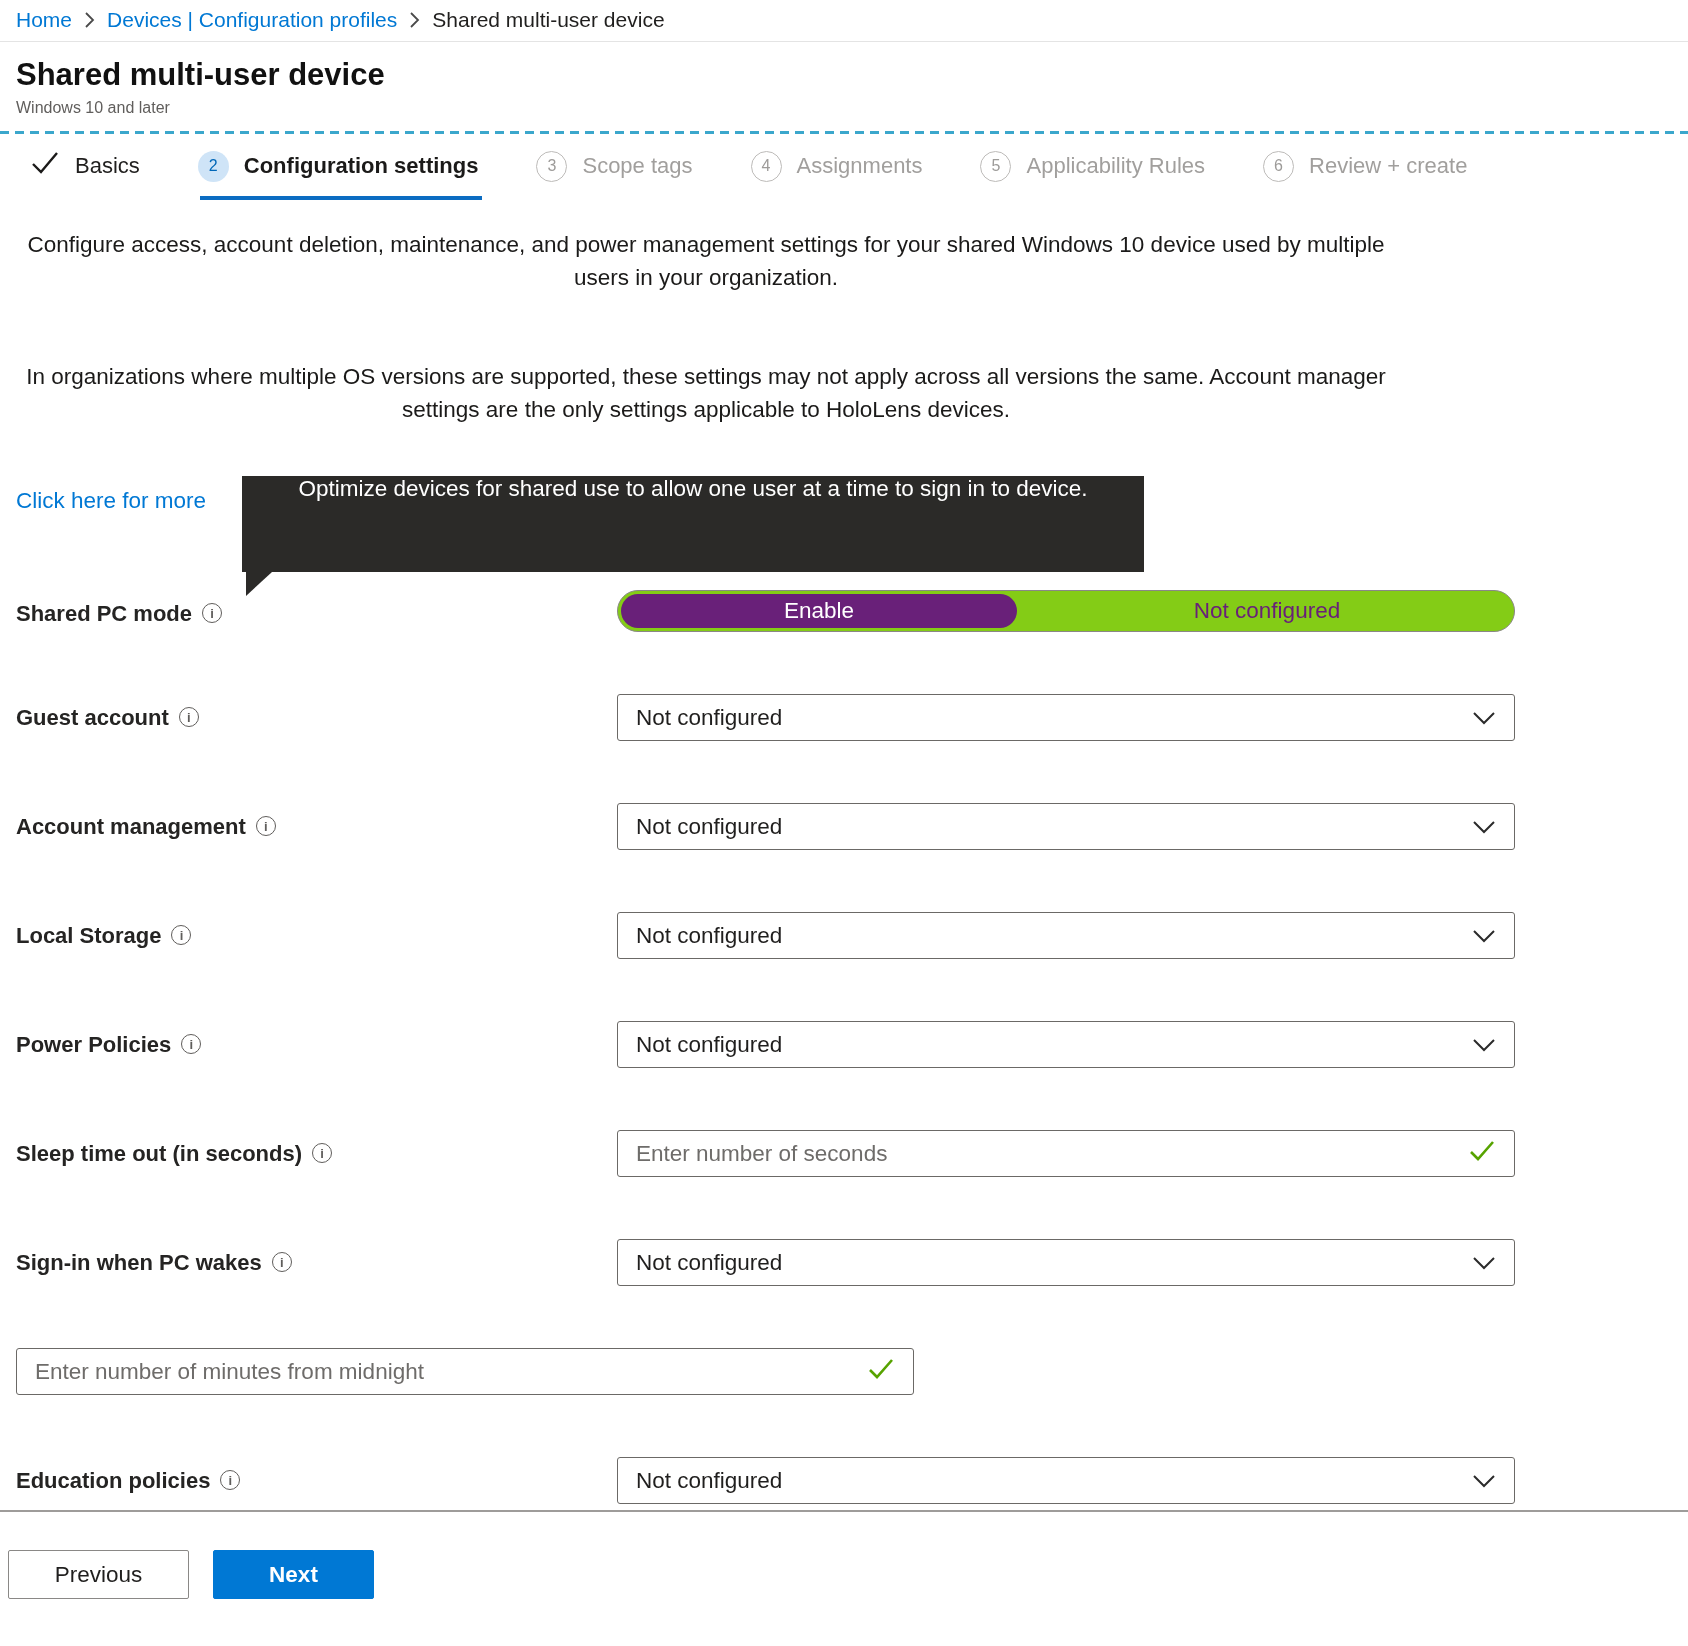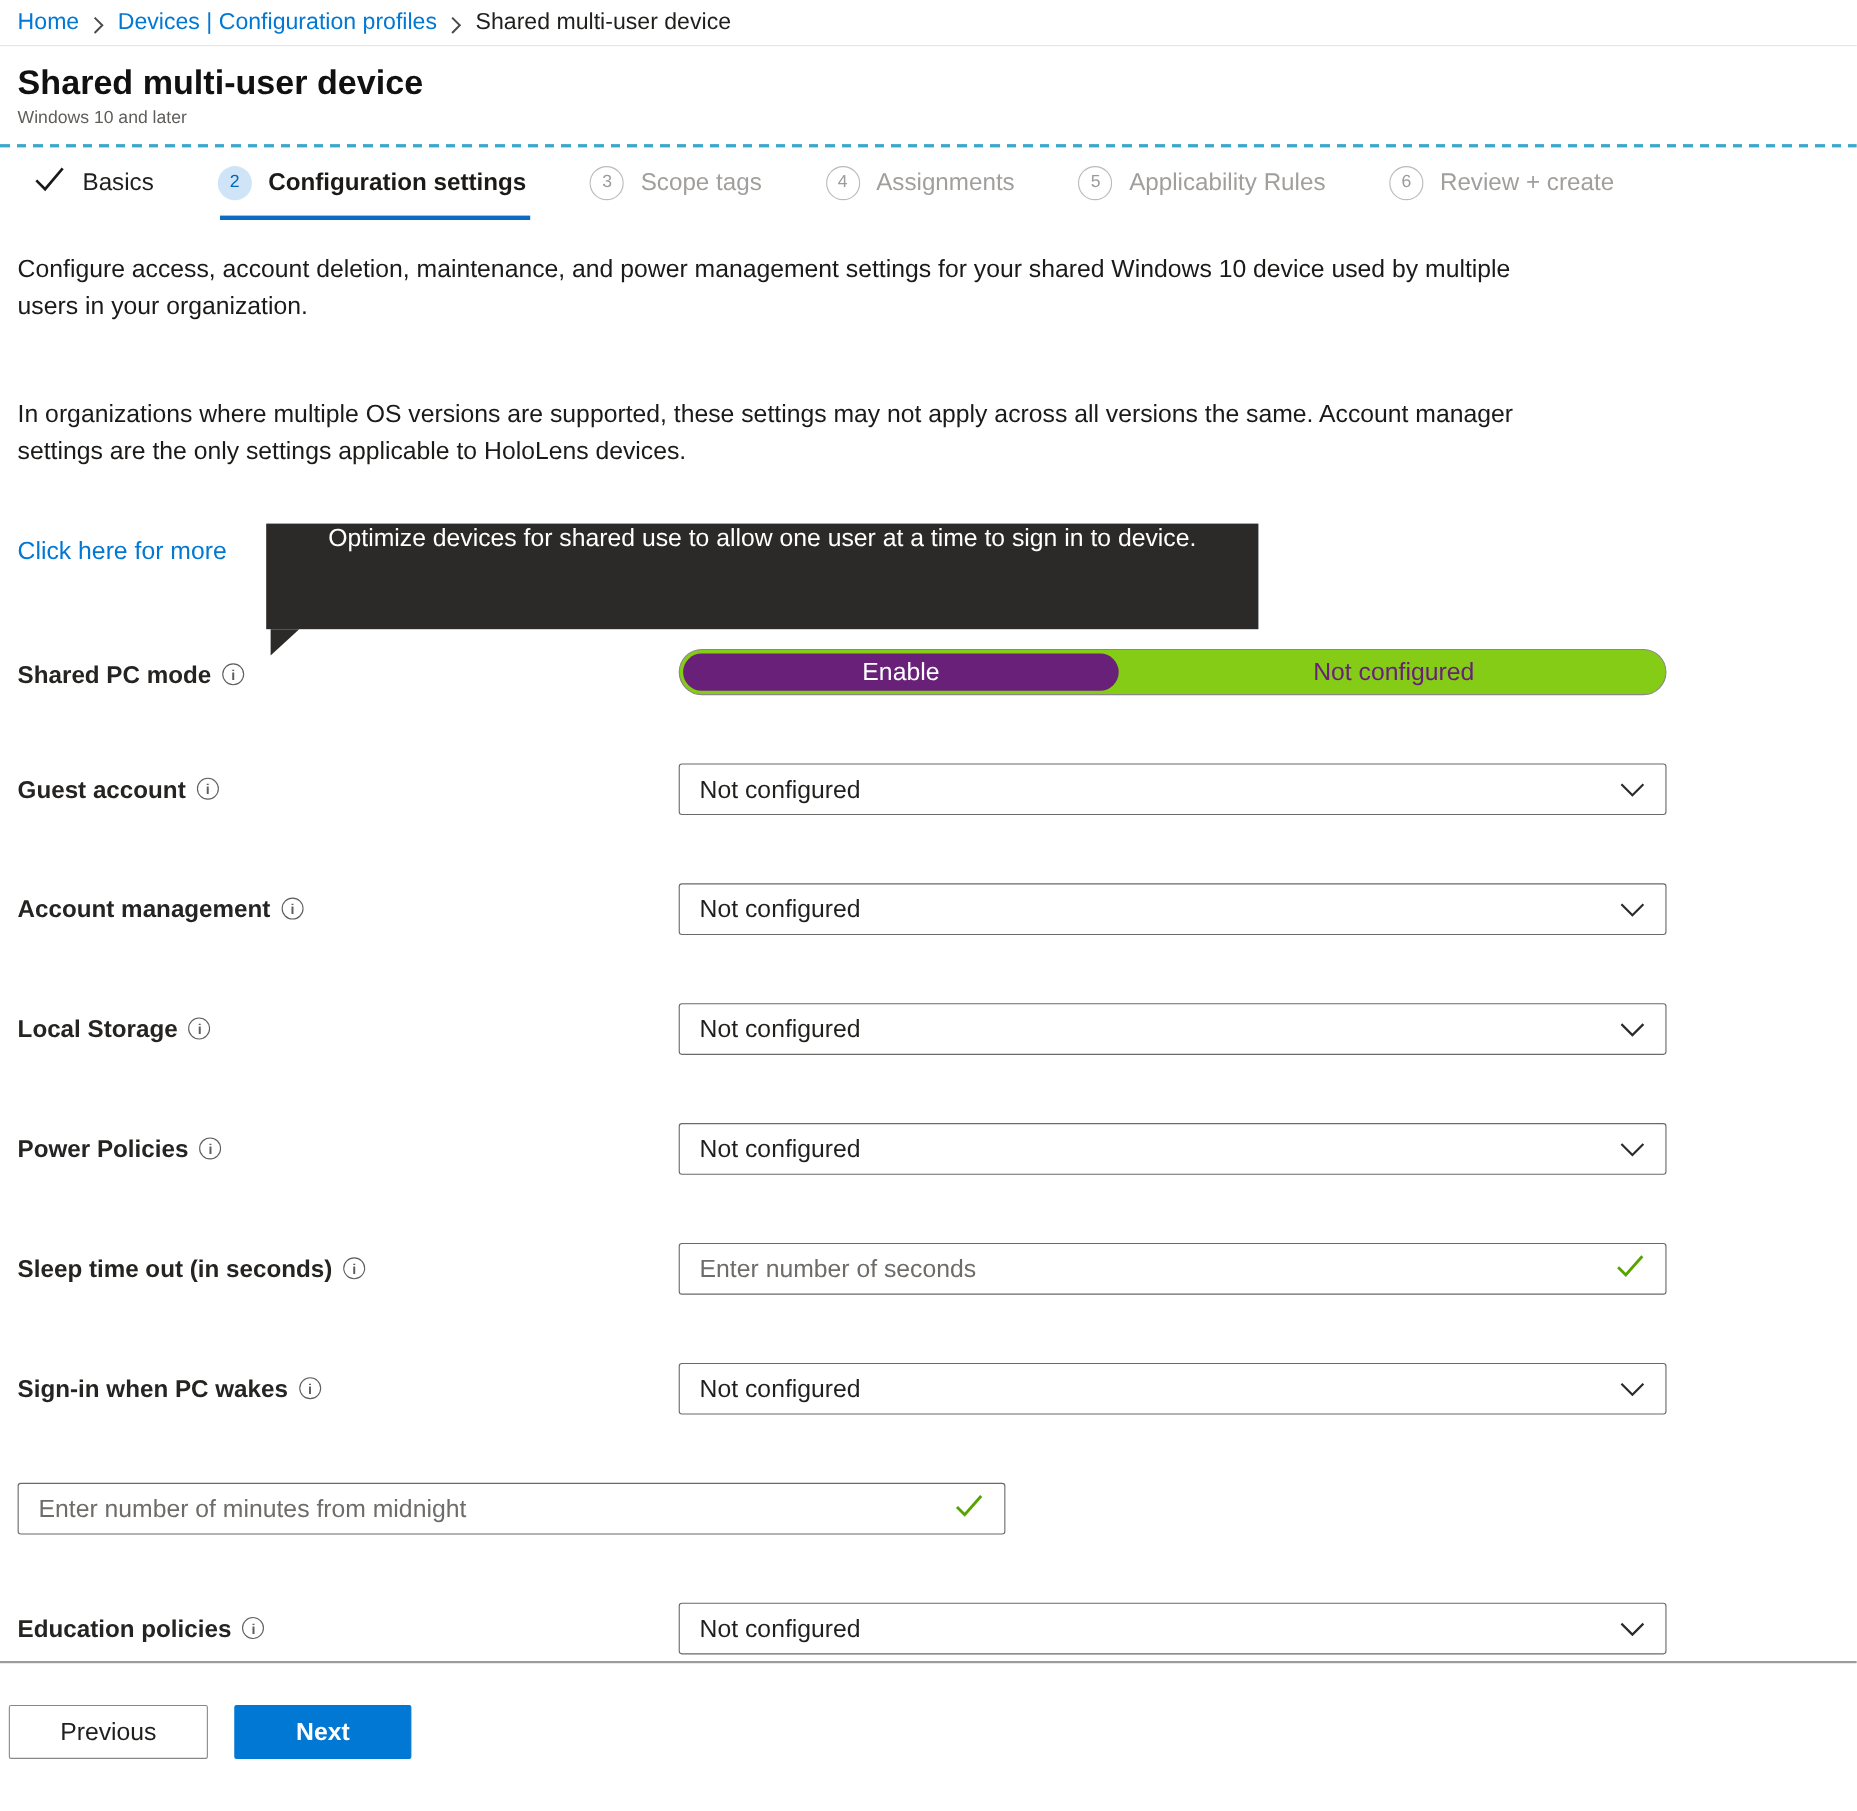--- a/index.html
+++ b/index.html
@@ -3,21 +3,21 @@
 <meta charset="utf-8">
 <style>
   * { box-sizing: border-box; margin: 0; padding: 0; }
   html,body { width:1688px; height:1646px; overflow:hidden; }
   body {
     font-family: "Liberation Sans", sans-serif;
     color:#201f1e; background:#fff; position:relative;
   }
 
   
-  .breadcrumb { display:flex; align-items:flex-end; gap:12px; padding:8px 16px 9px; border-bottom:1px solid #e4e4e4; font-size:21px; }
+  .breadcrumb { display:flex; align-items:center; gap:12px; padding:8px 16px 9px; border-bottom:1px solid #e4e4e4; font-size:21px; }
   .bc-link { color:#0078d4; cursor:pointer; text-decoration:none; }
   .bc-sep { display:inline-flex; align-items:center; }
   .bc-current { color:#201f1e; }
 
   
   .titleblock { padding:15px 16px 14px; }
   .page-title { font-size:31px; font-weight:700; color:#111; }
   .page-subtitle { margin-top:6px; font-size:16px; color:#605e5c; }
 
   .dashed-rule { height:3px; width:100%;
@@ -27,21 +27,21 @@
   .steps { display:flex; gap:58px; padding:14px 0 0 30px; font-size:22px; }
   .step { display:flex; align-items:center; gap:15px; position:relative; padding-bottom:16px; cursor:pointer; white-space:nowrap; }
   .step-circle { width:31px; height:31px; border-radius:50%; display:flex; align-items:center; justify-content:center; font-size:16px; flex:0 0 auto; }
   .step.active .step-circle { background:#cfe4f7; color:#0067b8; }
   .step.active .step-label { font-weight:700; color:#1b1a19; }
   .step.active::after { content:""; position:absolute; left:2px; right:-4px; bottom:0; height:4px; background:#0b6cc2; }
   .step.upcoming .step-circle { border:1px solid #bdbbb9; color:#9d9b99; background:#fff; }
   .step.upcoming .step-label { color:#a19f9d; }
 
   
-  .para { margin:28px 16px 0; font-size:22.5px; line-height:33px; max-width:1380px; color:#1b1a19; }
+  .para { margin:28px 16px 0; font-size:22.5px; line-height:33px; max-width:1380px; color:#1b1a19;text-align:center; }
   .para.second { margin-top:66px; }
 
   
   .link-zone { position:relative; margin:0 16px; height:164px; }
   .more-link { position:absolute; left:0; top:62px; font-size:22.5px; color:#0078d4; white-space:nowrap; cursor:pointer; }
   .tooltip { position:absolute; left:226px; top:50px; width:902px; height:96px; background:#2b2a28; color:#fff;
     display:flex; align-items:flex-start; justify-content:center; font-size:22.5px; z-index:5; padding:0 20px; }
   .tooltip-tail { position:absolute; left:230px; top:146px; width:0; height:0;
     border-top:24px solid #2b2a28; border-right:26px solid transparent; z-index:5; }
 

